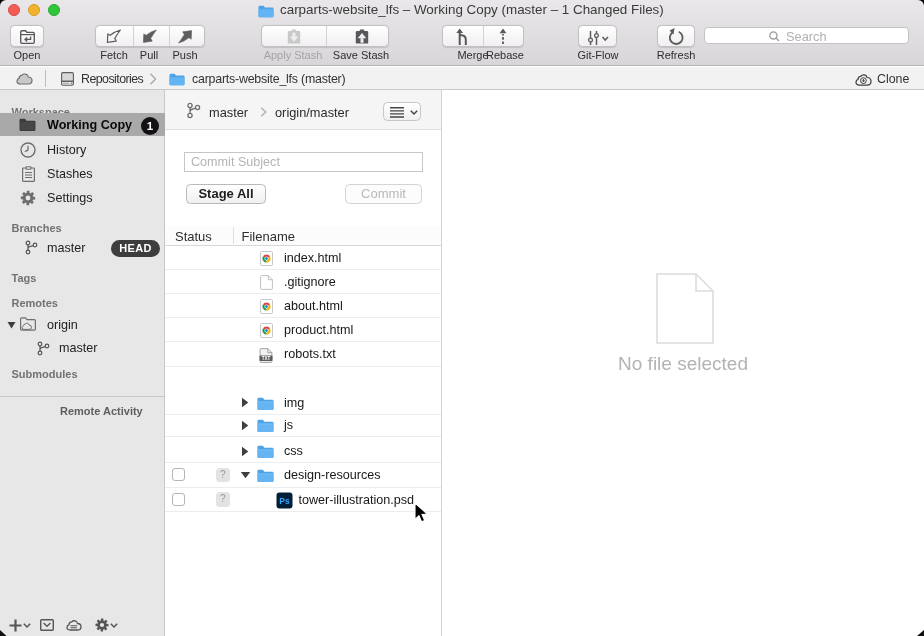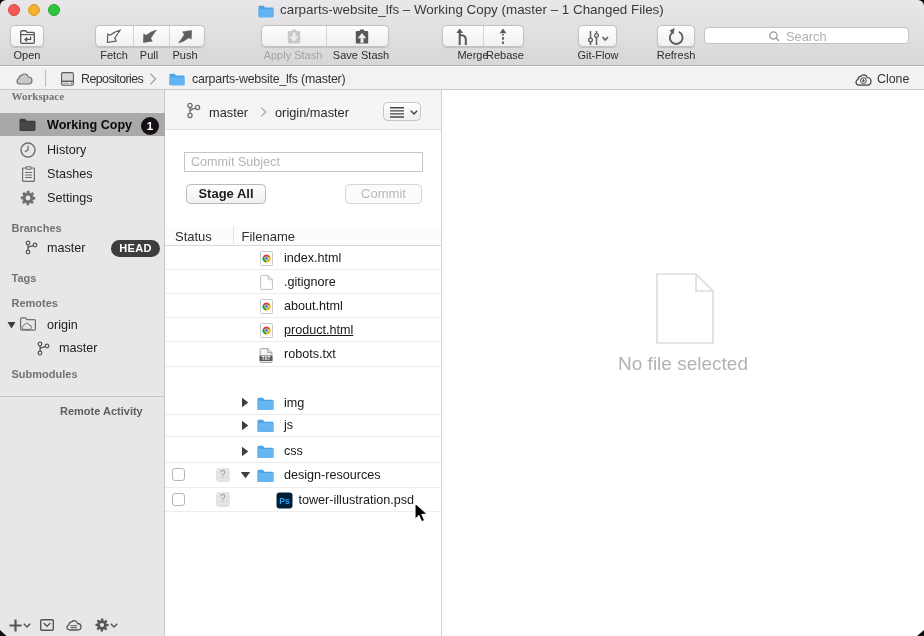--- a/index.html
+++ b/index.html
@@ -174,21 +174,21 @@
 </svg>
 <div class="abs ptext" style="left:192px; letter-spacing:-0.22px;">carparts-website_lfs (master)</div>
 <svg width="17" height="14" viewBox="0 0 17 14" style="left:855px; top:72px;">
   <path d="M4.4 13 Q1 13 1 10.2 Q1 8 3 7.4 Q3.2 4.6 6 4.2 Q7.2 2.4 9.5 2.9 Q11.7 3.4 12 5.5 Q16 5.7 16 9.2 Q16 13 12.3 13 Z" fill="none" stroke="#404040" stroke-width="1.25"></path>
   <circle cx="8.4" cy="8.6" r="2.9" fill="none" stroke="#404040" stroke-width="1"></circle>
   <path d="M8.4 6.9 L8.4 9.5 M7.2 8.4 L8.4 9.8 L9.6 8.4" fill="none" stroke="#404040" stroke-width="1"></path>
 </svg>
 <div class="abs ptext" style="left:877px;">Clone</div>
 
 <div id="sidebar" class="abs">
-  <div class="abs shead" style="top:0;font-family:Liberation Serif, serif;">Workspace</div>
+  <div class="abs shead" style="top:16px;">Workspace</div>
   <div class="abs" style="left:0; top:23px; width:165px; height:23px; background:#a9a9a9;"></div>
   <svg width="17" height="14" viewBox="0 0 17 14" style="left:19px; top:28px;">
     <path d="M0.5 2 Q0.5 0.7 1.8 0.7 L6 0.7 L7.5 2.7 L15.2 2.7 Q16.5 2.7 16.5 4 L16.5 11.7 Q16.5 13 15.2 13 L1.8 13 Q0.5 13 0.5 11.7 Z" fill="#3c3c3c"></path>
     <path d="M1.5 5 L15.5 5 M1.5 7 L15.5 7 M1.5 9 L15.5 9 M1.5 11 L15.5 11" stroke="#5a5a5a" stroke-width="0.7"></path>
   </svg>
   <div class="abs sitem" style="left:47px; top:27.5px; font-weight:bold; color:#0a0a0a;">Working Copy</div>
   <div class="abs" style="left:141px; top:27px; width:18px; height:18px; border-radius:50%; background:#151015; color:#fff; font-size:11.5px; font-weight:bold; text-align:center; line-height:18px;">1</div>
   <svg width="16" height="16" viewBox="0 0 16 16" style="left:20px; top:52px;">
     <circle cx="8" cy="8" r="7" fill="none" stroke="#6e6e6e" stroke-width="1.4"></circle>
     <path d="M8 3.8 L8 8 L4.8 9.6" fill="none" stroke="#6e6e6e" stroke-width="1.3"></path>
@@ -322,21 +322,21 @@
     </div>
   <div class="row" style="top:228.2px;">
       <svg width="13" height="15" viewBox="0 0 13 15" style="left:95px; top:5.2px;">
 <path d="M0.5 1.5 Q0.5 0.5 1.5 0.5 L11.5 0.5 Q12.5 0.5 12.5 1.5 L12.5 13.5 Q12.5 14.5 11.5 14.5 L1.5 14.5 Q0.5 14.5 0.5 13.5 Z" fill="#fff" stroke="#c3c3c3" stroke-width="0.9"></path>
 <path d="M2.95 5.45 A4.1 4.1 0 0 1 10.05 5.45 L6.5 7.5 Z" fill="#dd4436"></path>
 <path d="M2.95 5.45 A4.1 4.1 0 0 0 6.5 11.6 L6.5 7.5 Z" fill="#259950"></path>
 <path d="M6.5 11.6 A4.1 4.1 0 0 0 10.05 5.45 L6.5 7.5 Z" fill="#f0b400"></path>
 <circle cx="6.5" cy="7.5" r="1.95" fill="#fff"></circle>
 <circle cx="6.5" cy="7.5" r="1.45" fill="#3a7de0"></circle>
 </svg>
-      <span class="fname" style="left:119px;text-decoration:underline;">product.html</span>
+      <span class="fname" style="left:119px;">product.html</span>
     </div>
   <div class="row" style="top:252.4px;">
       <svg width="14" height="15" viewBox="0 0 14 15" style="left:94px; top:5.2px;">
 <path d="M1.1 1.6 Q1.1 0.6 2.1 0.6 L8.8 0.6 L12.9 4.7 L12.9 13.4 Q12.9 14.4 11.9 14.4 L2.1 14.4 Q1.1 14.4 1.1 13.4 Z" fill="#f3f3f3" stroke="#9a9a9a" stroke-width="0.9"></path>
 <path d="M8.8 0.6 L8.8 4.7 L12.9 4.7" fill="none" stroke="#9a9a9a" stroke-width="0.9"></path>
 <rect x="0.5" y="7.6" width="13" height="5.4" rx="1" fill="#5c5c5c"></rect>
 <text x="7" y="11.9" font-size="4.6" fill="#fff" text-anchor="middle" font-family="Liberation Sans" font-weight="bold">TXT</text>
 </svg>
       <span class="fname" style="left:119px;">robots.txt</span>
     </div>

